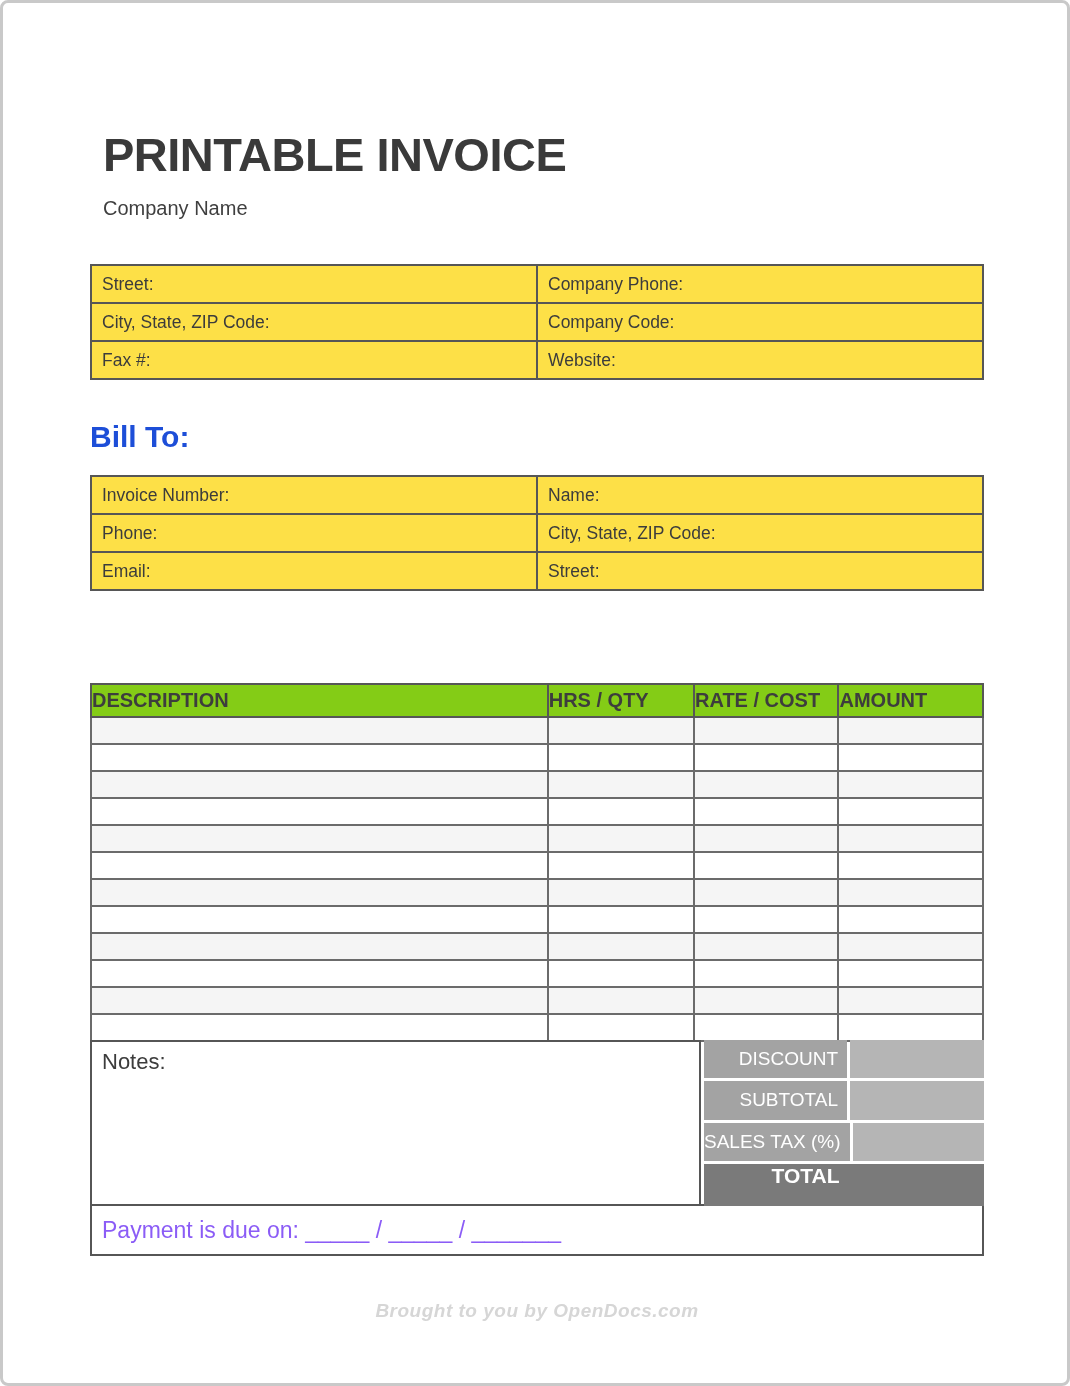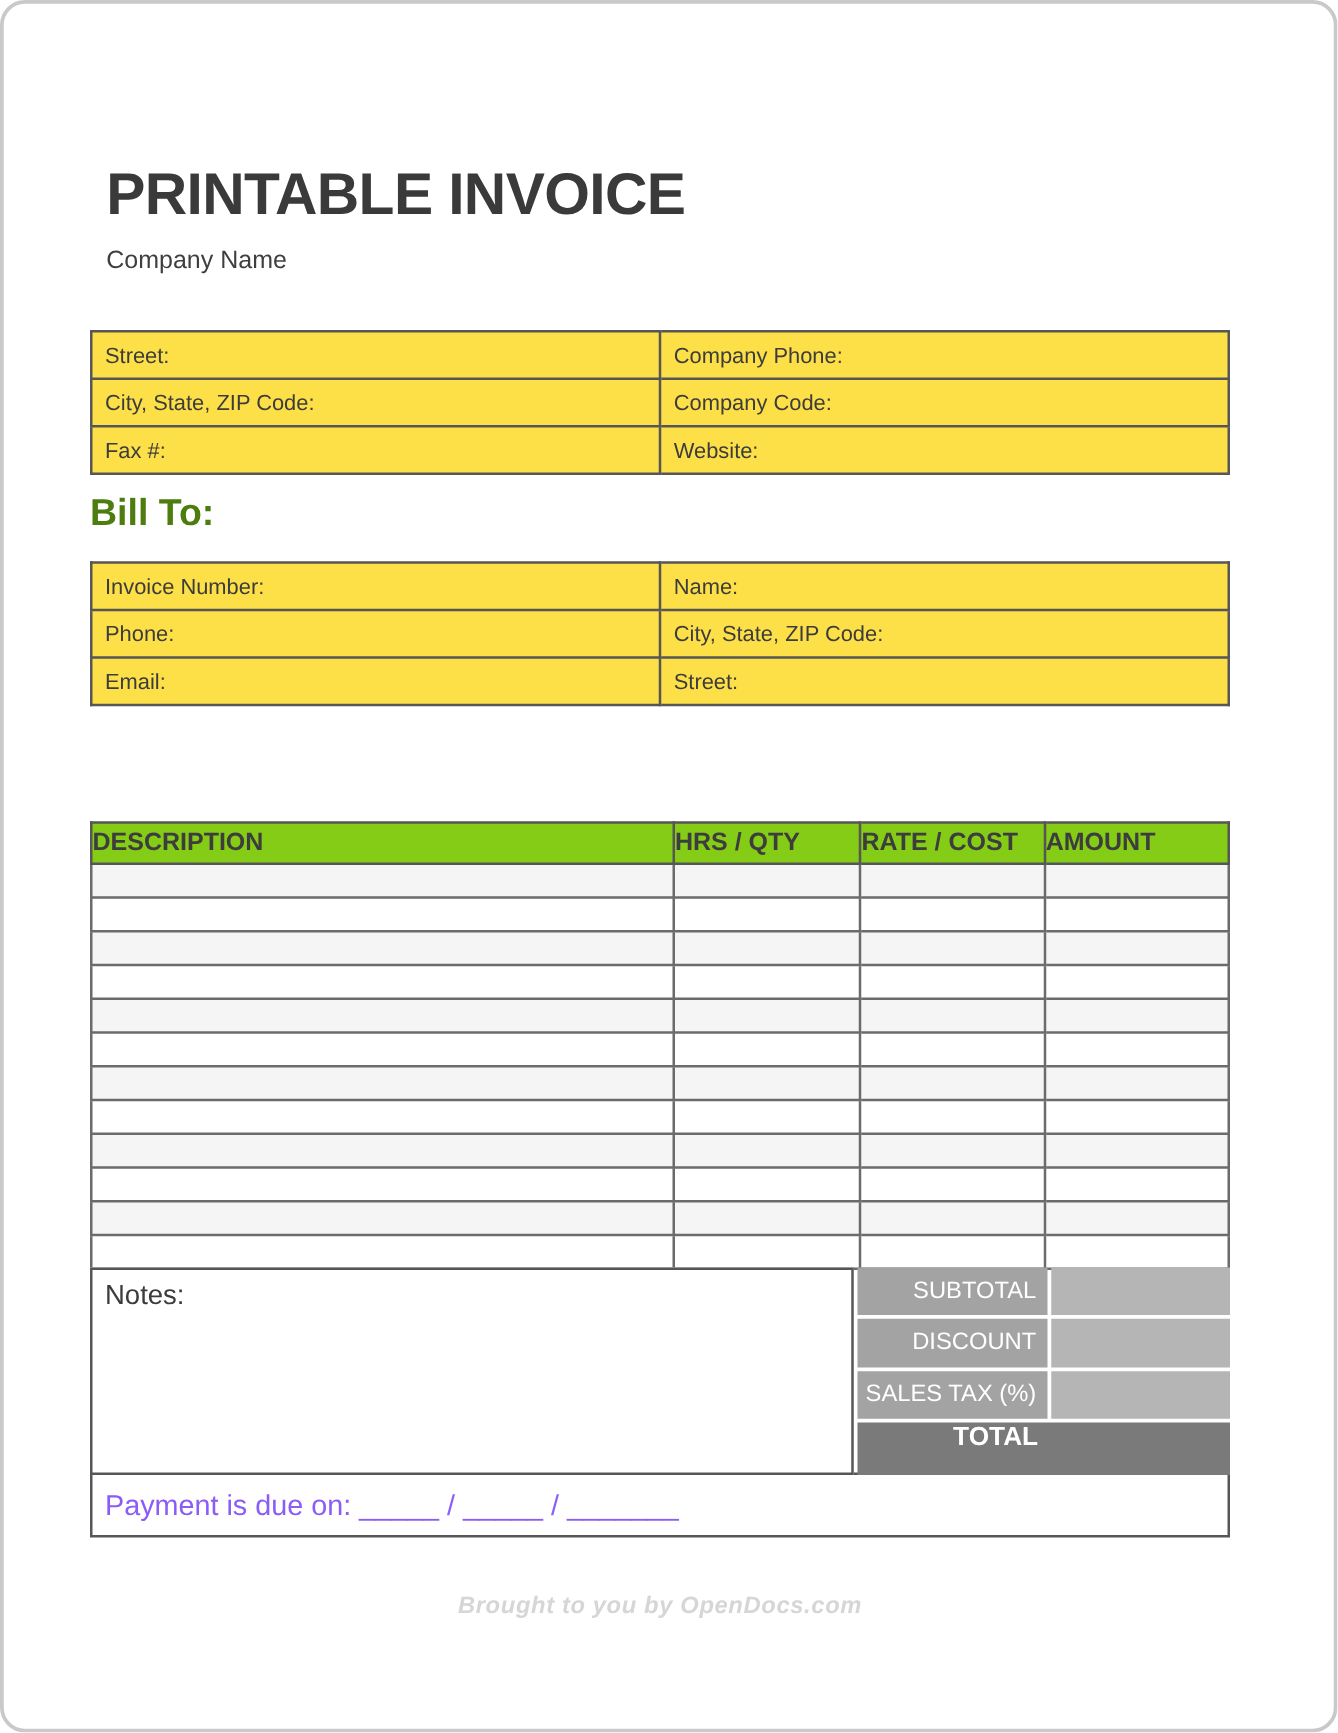--- a/index.html
+++ b/index.html
@@ -19,23 +19,23 @@
   body {
     font-family: "Liberation Sans", "DejaVu Sans", sans-serif;
     background: #ffffff;
     color: var(--text);
     overflow: hidden;
   }
   .page {
     width: 1070px;
     height: 1386px;
     border: 3px solid var(--page-border);
-    border-radius: 20px;
-    background: #ffffff;
-    padding: 128px 83px 0 69px;
+    border-radius: 8px;
+    background: #ffffff;
+    padding: 128px 83px 0 87px;
   }
   .page-title {
     margin-left: 13px;
     font-size: 47px;
     font-weight: 800;
     letter-spacing: -0.5px;
     color: #3a3a3a;
     line-height: 1;
   }
   .company-name {
@@ -53,24 +53,24 @@
   table.info-table td {
     border: 2px solid var(--line);
     height: 38px;
     padding-left: 10px;
     font-size: 17.5px;
     color: #3c3c3c;
     vertical-align: middle;
     background: #fde047;
   }
   .bill-to-heading {
-    margin-top: 14px;
+    margin-top: 40px;
     font-size: 30px;
     font-weight: 800;
-    color: #4d7c0f;
+    color: #1d4ed8;
     line-height: 1.1;
   }
   table.info-table.bill-to { margin-top: 22px; }
   table.items-table {
     width: 100%;
     border-collapse: collapse;
     table-layout: fixed;
     margin-top: 92px;
   }
   table.items-table th {
@@ -293,25 +293,25 @@
         </tr>
       </tbody>
   </table>
 
   <div class="summary-region">
     <div class="notes-box">
       <span>Notes:</span>
     </div>
     <div class="summary-right">
       <div class="sum-row">
-        <div class="sum-label">SUBTOTAL</div>
+        <div class="sum-label">DISCOUNT</div>
         <div class="sum-value"></div>
       </div>
       <div class="sum-row">
-        <div class="sum-label">DISCOUNT</div>
+        <div class="sum-label">SUBTOTAL</div>
         <div class="sum-value"></div>
       </div>
       <div class="sum-row">
         <div class="sum-label">SALES TAX (%)</div>
         <div class="sum-value"></div>
       </div>
       <div class="total-row">
         <div class="total-label">TOTAL</div>
         <div class="total-value"></div>
       </div>

